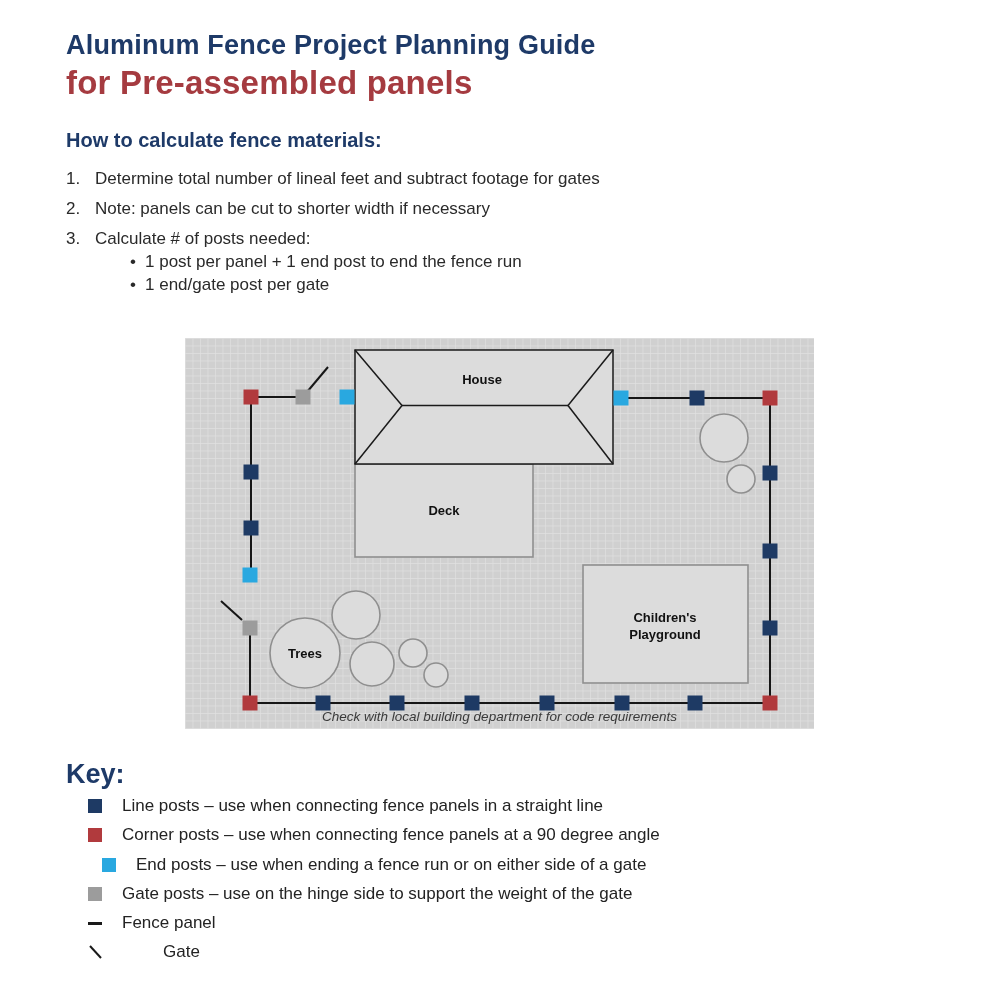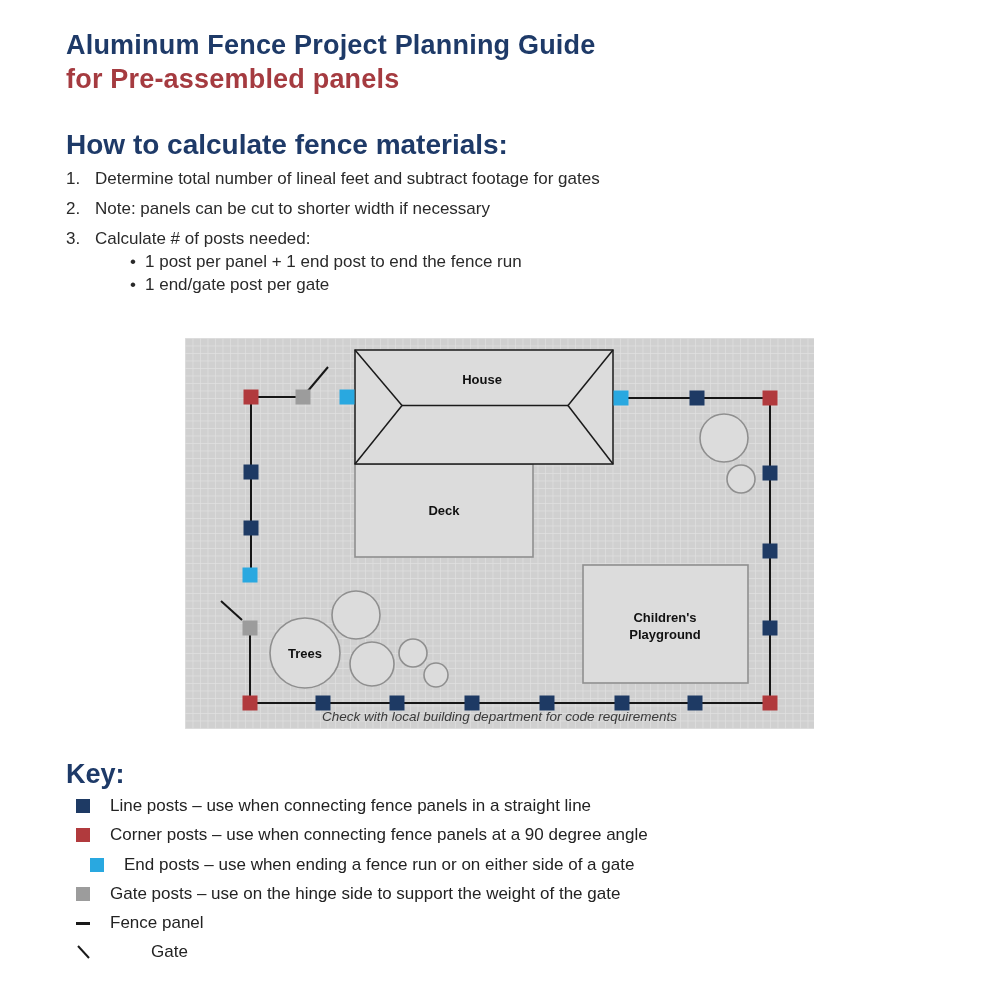--- a/index.html
+++ b/index.html
@@ -8,39 +8,39 @@
     width: 1000px; height: 1000px; position: relative;
     font-family: "Liberation Sans", sans-serif;
     color: #262626; overflow: hidden;
   }
   .abs { position: absolute; }
   .page-title {
     left: 66px; top: 30px; font-size: 27px; font-weight: bold;
     color: #1e3a68; letter-spacing: 0.2px;
   }
   .page-subtitle {
-    left: 66px; top: 64px; font-size: 27px; font-weight: bold;
+    left: 66px; top: 64px; font-size: 33px; font-weight: bold;
     color: #a53b40; letter-spacing: 0.2px;
   }
   .section-heading {
-    left: 66px; top: 129px; font-size: 28px; font-weight: bold; color: #1e3a68; text-align: center;
+    left: 66px; top: 129px; font-size: 20px; font-weight: bold; color: #1e3a68; text-align: center;
   }
   .olist { left: 66px; top: 160px; width: 890px; font-size: 17px; line-height: 23px; color: #2a2a2a; }
   .olist-row { display: flex; margin-top: 7px; }
   .olist-row .num { width: 29px; flex: 0 0 29px; }
   .bullet-row { display: flex; margin-left: 64px; }
   .bullet-row .bullet-glyph { width: 15px; flex: 0 0 15px; }
   .diagram-wrap { left: 185px; top: 338px; width: 629px; height: 391px; }
   .diagram-wrap svg { display: block; }
   .diagram-caption {
     left: 185px; top: 709px; width: 629px; text-align: center;
     font-size: 13.5px; font-style: italic; color: #3a3a3a;
   }
   .key-heading { left: 66px; top: 759px; font-size: 27px; font-weight: bold; color: #1e3a68; }
-  .key-row { left: 76px; height: 20px; display: flex; align-items: center; font-size: 17px; color: #232323; }
+  .key-row { left: 88px; height: 20px; display: flex; align-items: center; font-size: 17px; color: #232323; }
   .key-symbol { width: 14px; height: 14px; margin-right: 20px; flex: 0 0 14px; }
   .key-symbol.dash { height: 3px; background: #1a1a1a; margin-top: 1px; }
   .key-symbol.gate-glyph { background: transparent; height: 16px; }
   svg text { font-family: "Liberation Sans", sans-serif; font-weight: bold; fill: #111111; }
 </style>
 </head>
 <body>
 
 <div class="abs page-title">Aluminum Fence Project Planning Guide</div>
 <div class="abs page-subtitle">for Pre-assembled panels</div>

